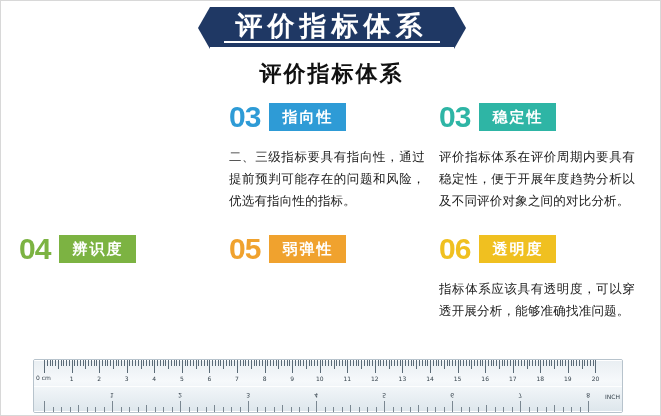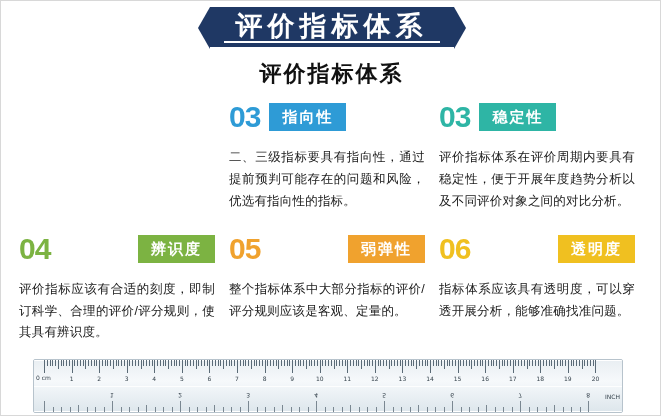--- a/index.html
+++ b/index.html
@@ -119,21 +119,21 @@
     white-space: nowrap;
   }
   .body-text {
     margin-top: 12px;
     font-size: 12.5px;
     color: #1a1a1a;
     line-height: 1.75;
     letter-spacing: 0.2px;
     text-align: justify;
   }
-  .row2 .cell-head { margin-top: 10px; justify-content: space-between; }
+  .row2 .cell-head { margin-top: 10px; }
 
   
   .ruler {
     position: absolute;
     left: 32px;
     top: 358px;
     width: 588px;
     height: 52px;
     background: linear-gradient(to bottom,#e9eef2 0%, #f6f9fb 40%, #dde6ec 100%);
     border: 1px solid #b7c3cc;
@@ -248,29 +248,27 @@
         <div class="tag" style="background:#2eb5a5">稳定性</div>
       </div>
       <div class="body-text">评价指标体系在评价周期内要具有稳定性，便于开展年度趋势分析以及不同评价对象之间的对比分析。</div>
     </div>
 
     <div class="cell row2">
       <div class="cell-head">
         <div class="num" style="color:#7cb342">04</div>
         <div class="tag" style="background:#7cb342">辨识度</div>
       </div>
-      <div class="body-text">评价指标应该有合适的刻度，即制订科学、合理的评价/评分规则，使其具有辨识度。</div>
     </div>
 
     <div class="cell row2">
       <div class="cell-head">
         <div class="num" style="color:#f0a22e">05</div>
         <div class="tag" style="background:#f0a22e">弱弹性</div>
       </div>
-      <div class="body-text">整个指标体系中大部分指标的评价/评分规则应该是客观、定量的。</div>
     </div>
 
     <div class="cell row2">
       <div class="cell-head">
         <div class="num" style="color:#f0c020">06</div>
         <div class="tag" style="background:#f0c020">透明度</div>
       </div>
       <div class="body-text">指标体系应该具有透明度，可以穿透开展分析，能够准确找准问题。</div>
     </div>
 

